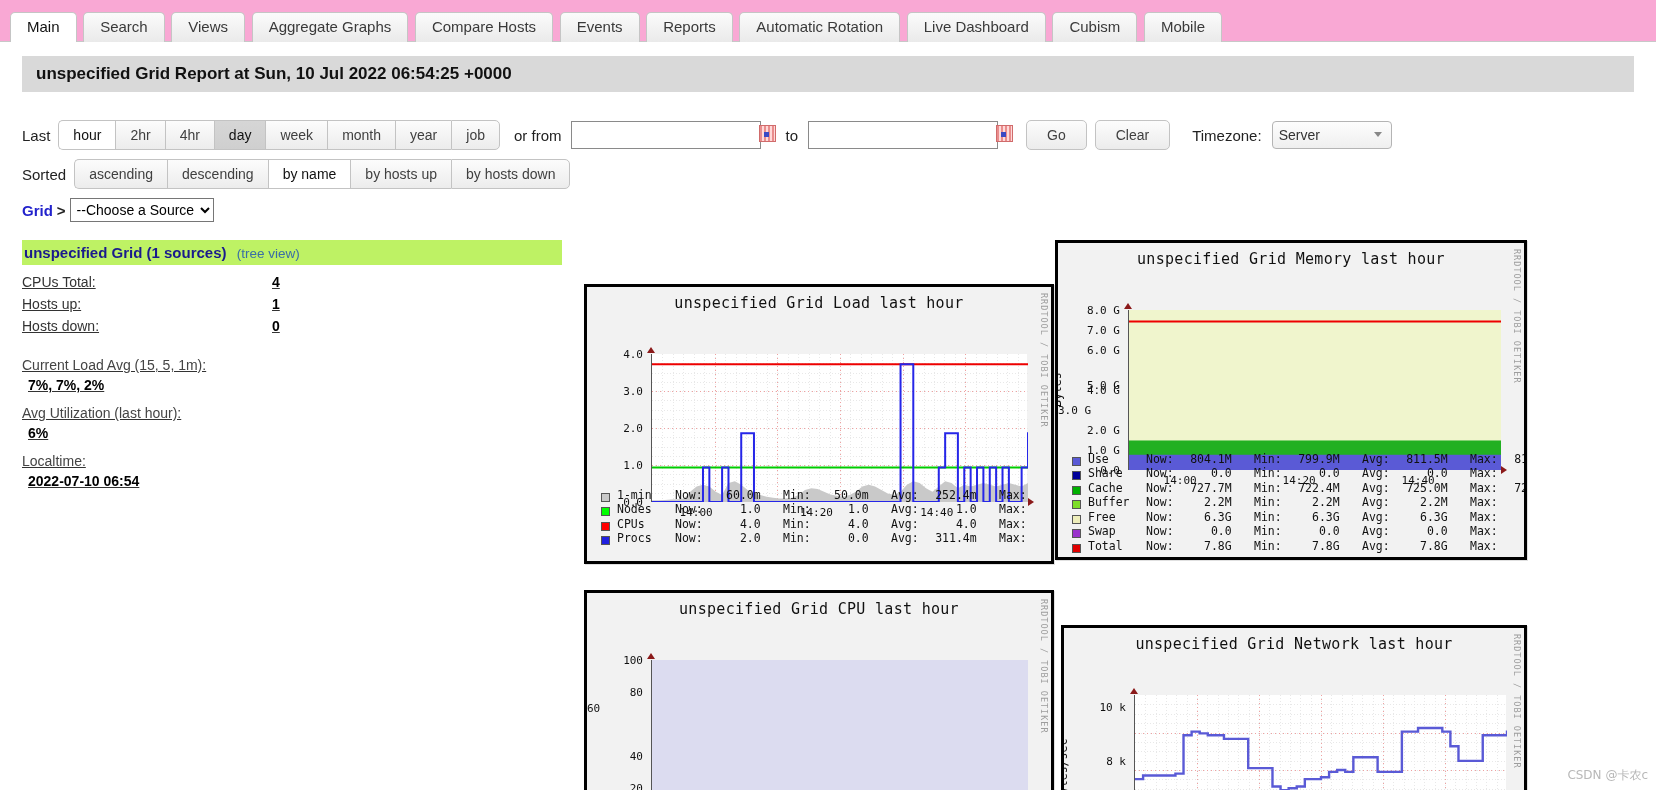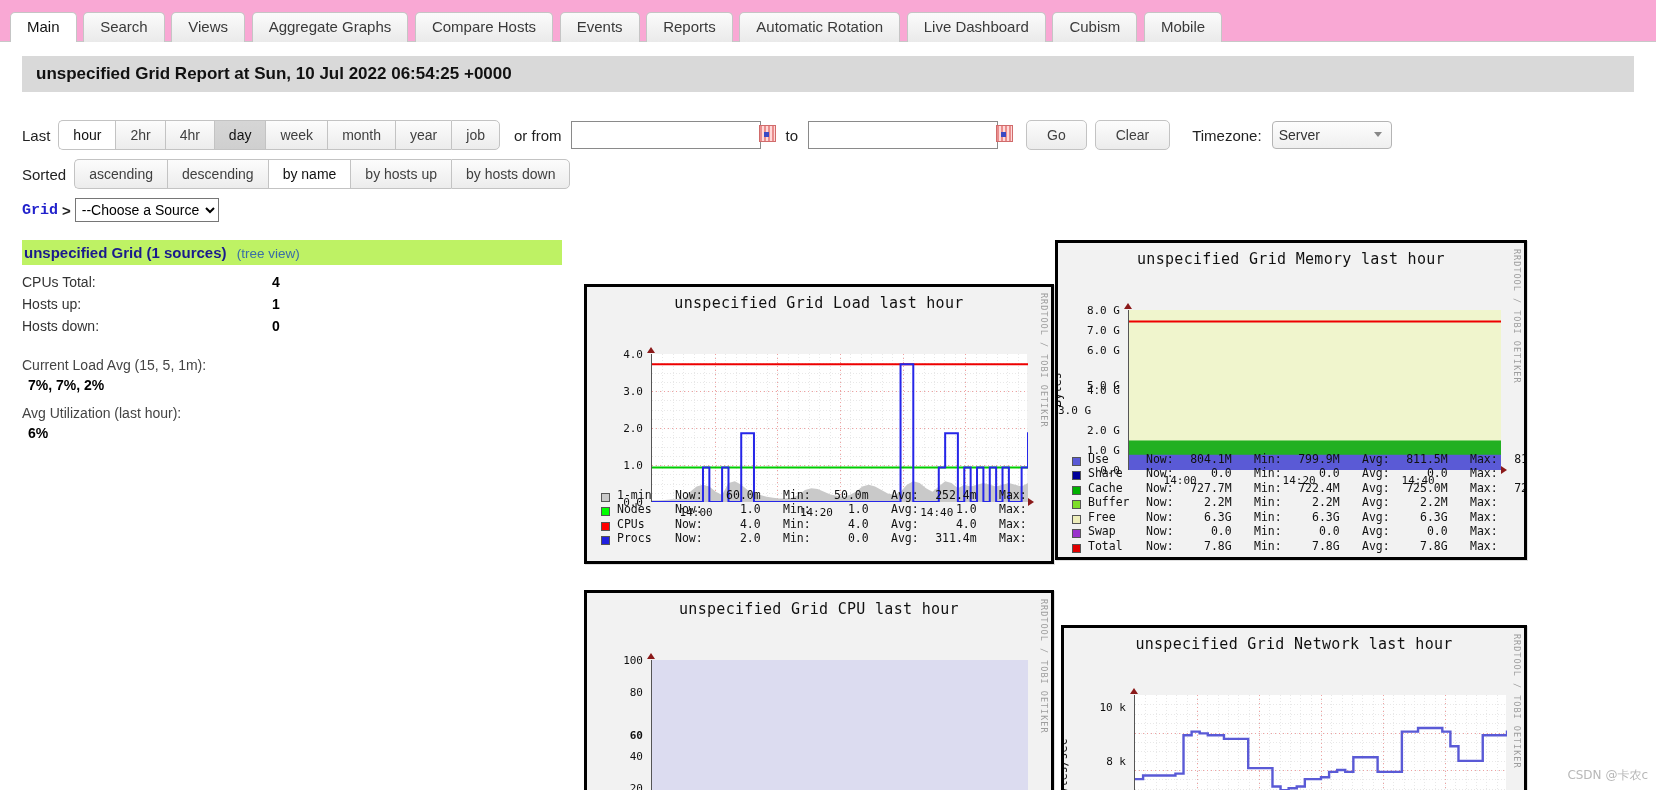--- a/index.html
+++ b/index.html
@@ -123,39 +123,39 @@
   .tz-wrap { position: relative; display: inline-block; }
   .tz-wrap .caret {
     position: absolute; right: 10px; top: 11px;
     width: 0; height: 0;
     border-left: 4px solid transparent;
     border-right: 4px solid transparent;
     border-top: 5px solid #888;
     pointer-events: none;
   }
 
-  .grid-link { color: #2222cc; font-weight: bold; font-size: 15px; text-decoration: none; font-family: Liberation Mono, monospace; }
+  .grid-link { color: #2222cc; font-weight: bold; font-size: 15px; text-decoration: none; }
   .gt { color: #222; font-weight: bold; font-size: 15px; margin: 0 4px; }
   .src-select {
     font-family: "Liberation Sans", sans-serif; font-size: 14px;
     height: 24px; padding: 0 2px;
     border: 1px solid #767676; background: #fff;
   }
 
   
   .content { position: relative; padding: 0 22px; margin-top: 18px; }
   .grid-header-bar {
     background: #bef264;
     padding: 4px 4px 4px 2px;
     font-size: 15px;
   }
   .grid-header-bar .gname { font-weight: bold; color: #1a1a8c; }
   .tree-view { color: #3a6ea5; font-size: 13.5px; margin-left: 6px; text-decoration: none; cursor: pointer; }
 
-  .summary { margin-top: 6px; font-size: 14px; color: #333; }
+  .summary { margin-top: 6px; font-size: 14px; color: #333; text-decoration: underline; }
   .sum-row { display: flex; line-height: 22px; }
   .sum-k { width: 250px; }
   .sum-v { font-weight: bold; color: #000; }
   .sum-block { margin-top: 18px; line-height: 20px; }
   .sum-block .hdr { color: #444; }
   .sum-block .val { font-weight: bold; color: #000; padding-left: 6px; }
 
   
   .graphs { position: absolute; left: 584px; top: 0; width: 1072px; }
   .gpanel {
@@ -329,20 +329,24 @@
         <span class="sum-v">0</span>
       </div>
 
       <div class="sum-block">
         <div class="hdr">Current Load Avg (15, 5, 1m):</div>
         <div class="val">7%, 7%, 2%</div>
       </div>
       <div class="sum-block" style="margin-top:8px;">
         <div class="hdr">Avg Utilization (last hour):</div>
         <div class="val">6%</div>
+      </div>
+      <div class="sum-block" style="margin-top:8px;">
+        <div class="hdr">Localtime:</div>
+        <div class="val">2022-07-10 06:54</div>
       </div>
     </div>
   </div>
 
   <div class="graphs">
 
     <div class="gpanel" id="p-load" style="left:0px; top:44px; width:470px; height:280px;">
       <div class="gtitle">unspecified Grid Load last hour</div>
       <div class="watermark">RRDTOOL / TOBI OETIKER</div>
       <div class="plotwrap" id="plot-load" style="height: 230px;">
@@ -679,21 +683,21 @@
               <line x1="0" y1="32.5" x2="376" y2="32.5" stroke="#f0a0a0" stroke-width="1" stroke-dasharray="1 3"></line>
               <line x1="0" y1="64.5" x2="376" y2="64.5" stroke="#f0a0a0" stroke-width="1" stroke-dasharray="1 3"></line>
               <line x1="0" y1="96.5" x2="376" y2="96.5" stroke="#f0a0a0" stroke-width="1" stroke-dasharray="1 3"></line>
               <line x1="0" y1="128.5" x2="376" y2="128.5" stroke="#f0a0a0" stroke-width="1" stroke-dasharray="1 3"></line>
               <rect x="0" y="0" width="376" height="160" fill="#dcdcf0"></rect>
             </svg>
           </div>
           <div class="arrow-up" style="left: 60px; top: 35px;"></div>
           <div class="ytick" style="top: 42px; right: auto; left: 0px; width: 56px; text-align: right; position: absolute;">100</div>
           <div class="ytick" style="top: 74px; right: auto; left: 0px; width: 56px; text-align: right; position: absolute;">80</div>
-          <div class="ytick" style="top: 117px; right: auto; left: 0px; width: 56px; text-align: right; position: absolute; font-weight: bold;">60</div>
+          <div class="ytick" style="top: 90px; right: auto; left: 0px; width: 56px; position: absolute;">60</div>
           <div class="ytick" style="top: 138px; right: auto; left: 0px; width: 56px; text-align: right; position: absolute;">40</div>
           <div class="ytick" style="top: 170px; right: auto; left: 0px; width: 56px; text-align: right; position: absolute;">20</div>
         </div>
     </div>
 
     <div class="gpanel" id="p-net" style="left:477px; top:385px; width:466px; height:260px;">
       <div class="gtitle">unspecified Grid Network last hour</div>
       <div class="watermark">RRDTOOL / TOBI OETIKER</div>
       <div class="plotwrap" id="plot-net" style="height: 232px;">
           <div class="ylabel" style="left: -8px; top: 42px; height: 150px; display: flex; align-items: center; justify-content: center;">Bytes/sec</div>

